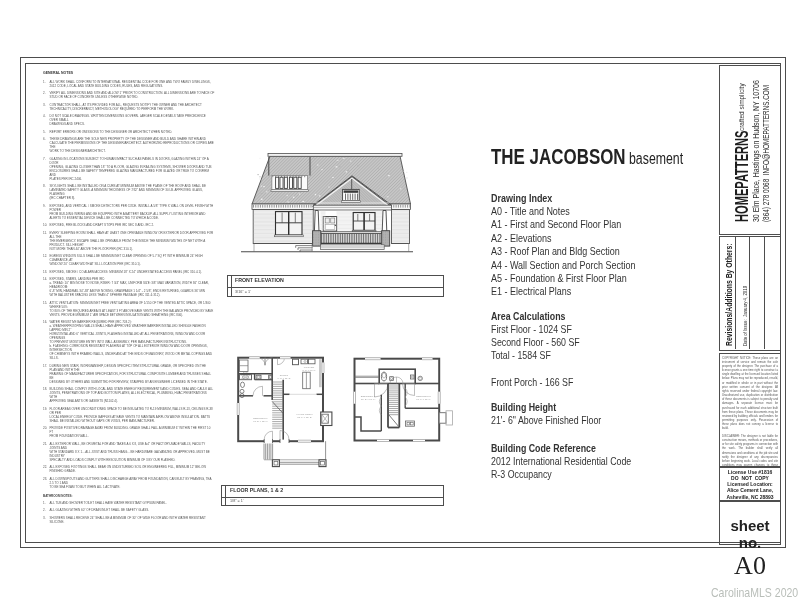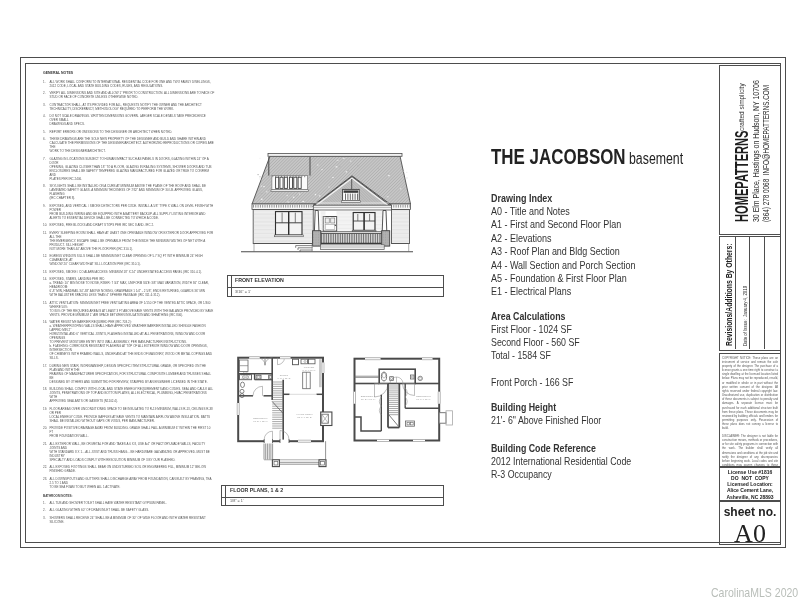--- a/index.html
+++ b/index.html
@@ -732,17 +732,17 @@
     </div>
 </div>
 
 <div class="abs" style="left:719px;top:467px;width:60px;height:32px;border:1px solid #4d4d4d;overflow:hidden;text-align:center;">
   <div style="width:120px;transform:scale(0.5);transform-origin:0 0;color:#222;font-size:10px;line-height:12.4px;font-weight:bold;padding-top:2px;">
     License Use #1816<br>DO&nbsp;&nbsp;NOT&nbsp;&nbsp;COPY<br>Licensed Location:<br>Alice Cement Lane,<br>Asheville, NC 28893
   </div>
 </div>
 
 <div class="abs" style="left:719px;top:501px;width:60px;height:42px;border:1px solid #4d4d4d;text-align:center;">
-  <div style="font-size:12px;font-weight:bold;color:#222;margin-top:3px;text-align:center;">sheet no.</div>
+  <div style="font-size:15px;font-weight:bold;color:#222;margin-top:15px;text-align:center;">sheet no.</div>
   <div style="font-family:'Liberation Serif',serif;font-size:26px;color:#222;margin-top:0px;">A0</div>
 </div>
 
 <div class="abs" style="left:711px;top:585px;font-size:13.5px;color:#b9beb9;white-space:nowrap;transform:scaleX(0.78);transform-origin:0 0;">CarolinaMLS 2020</div>
 
 </body></html>

